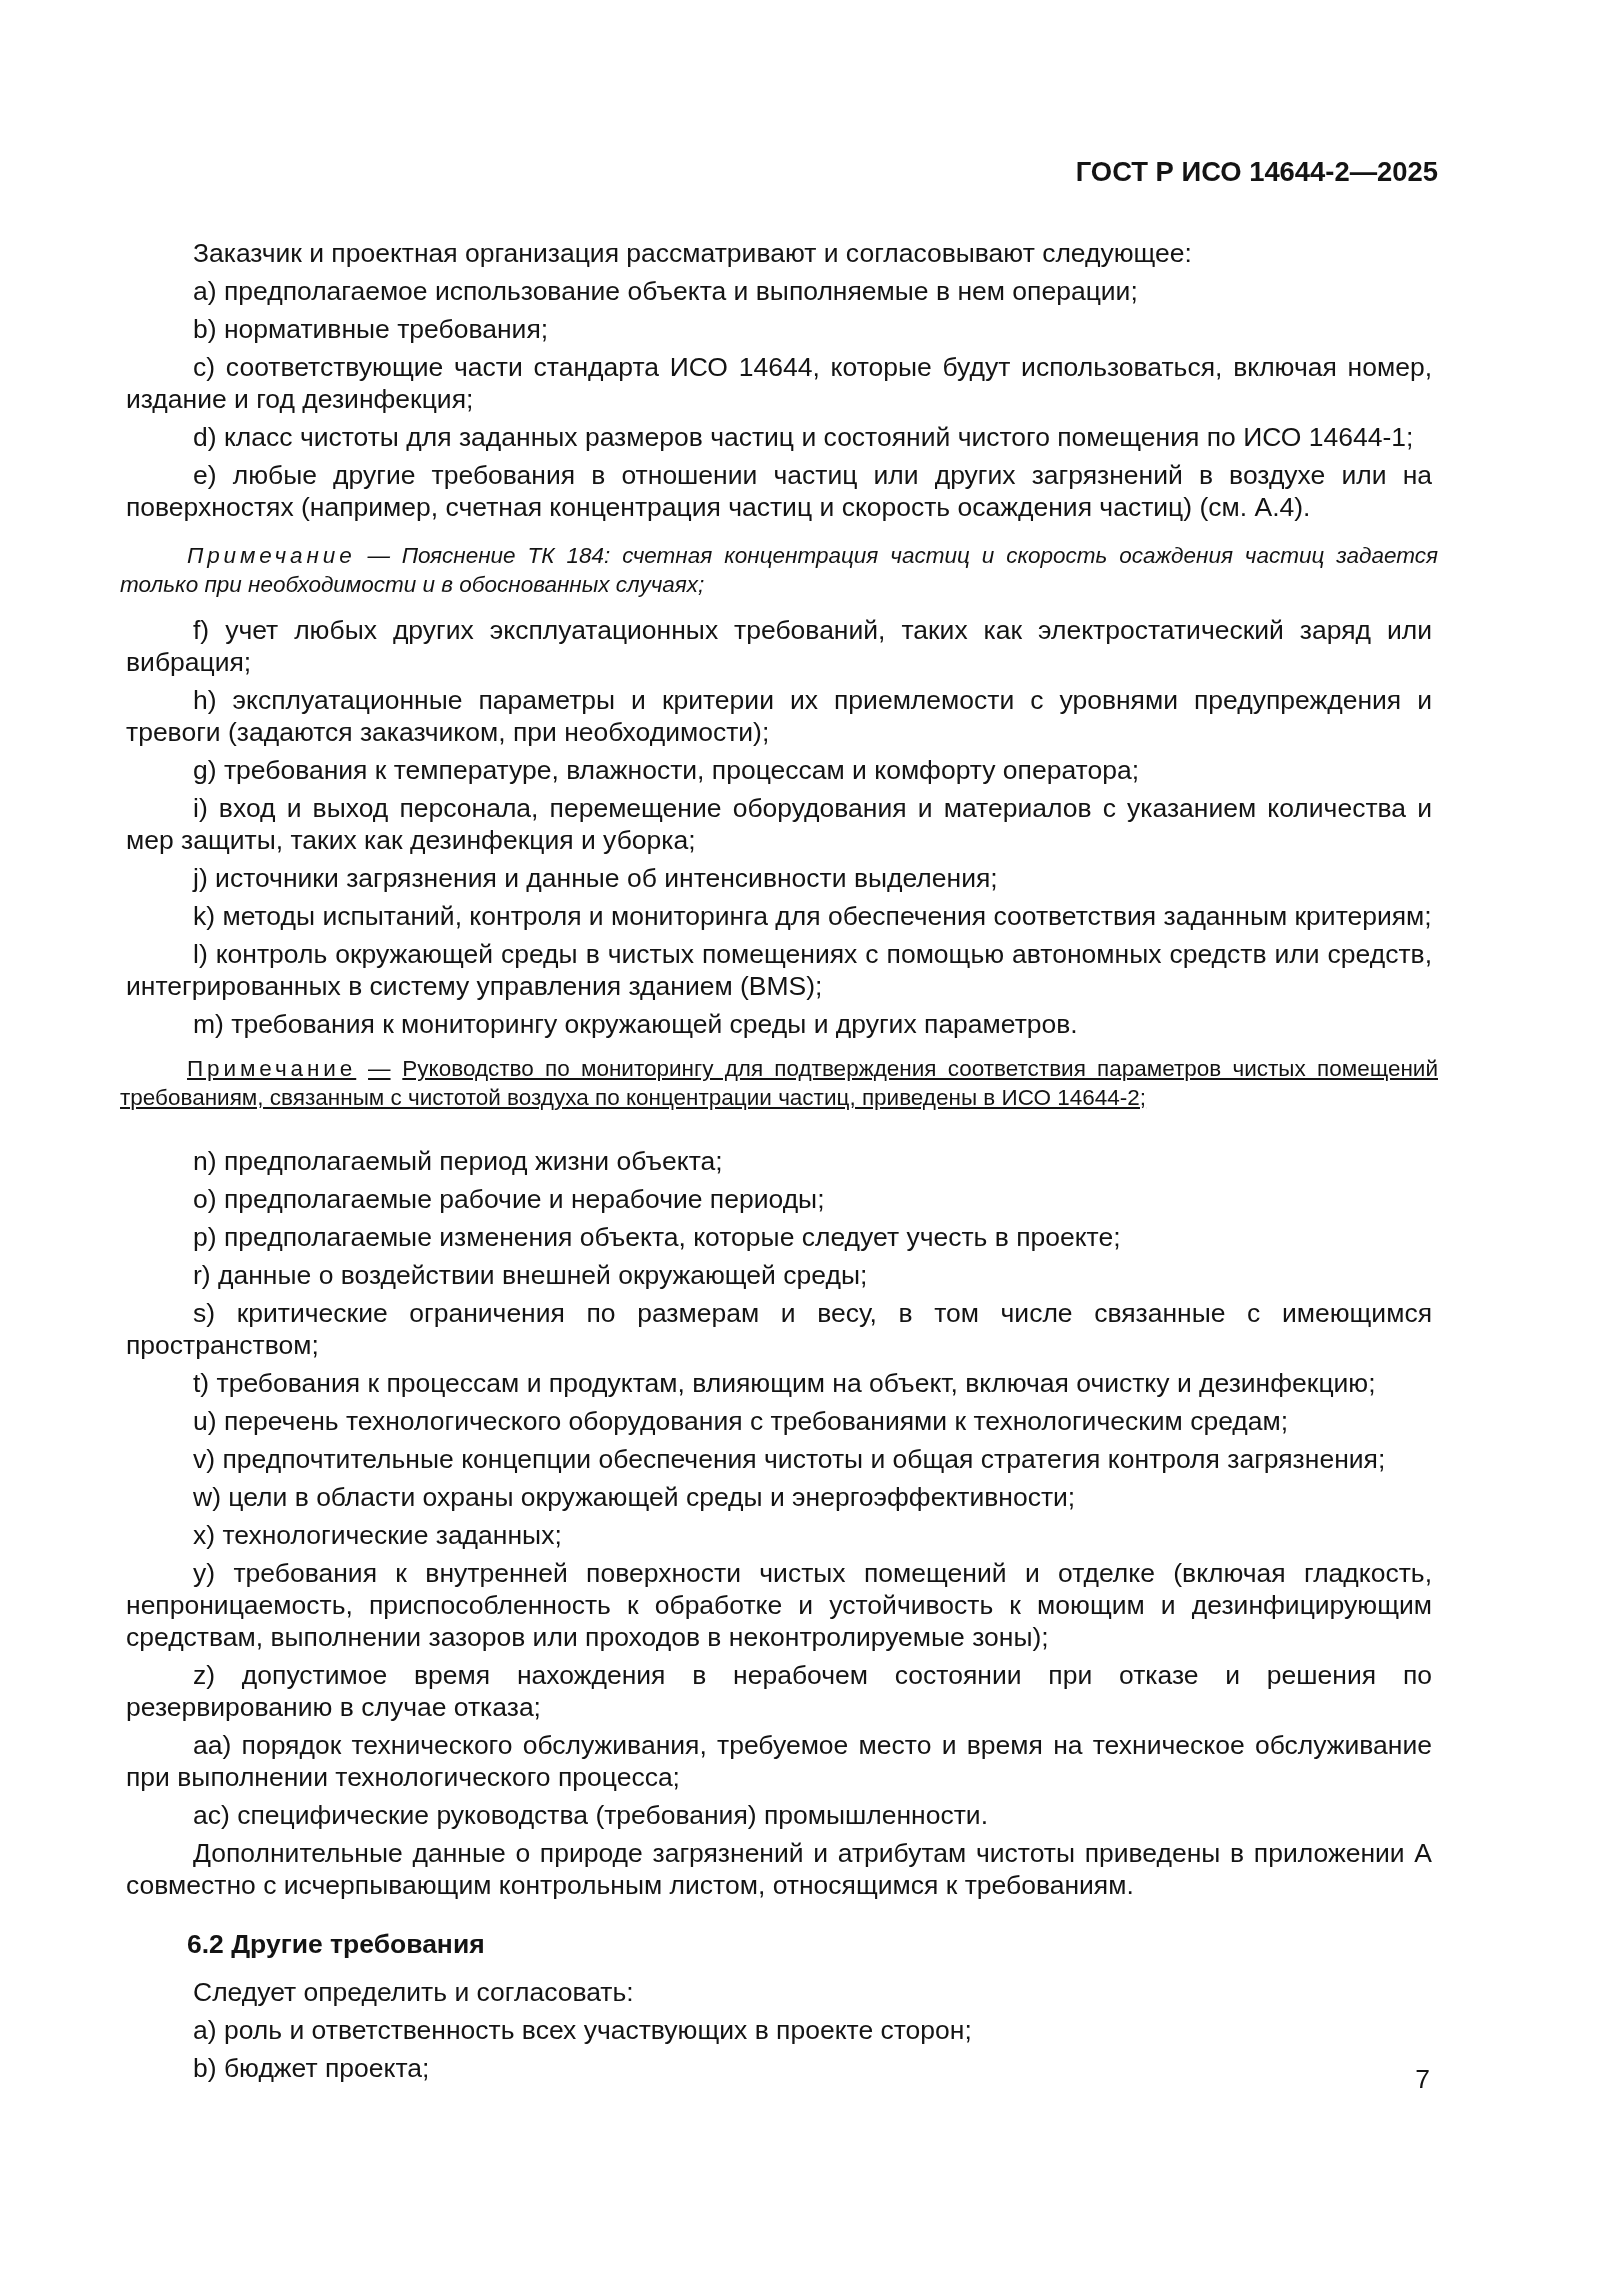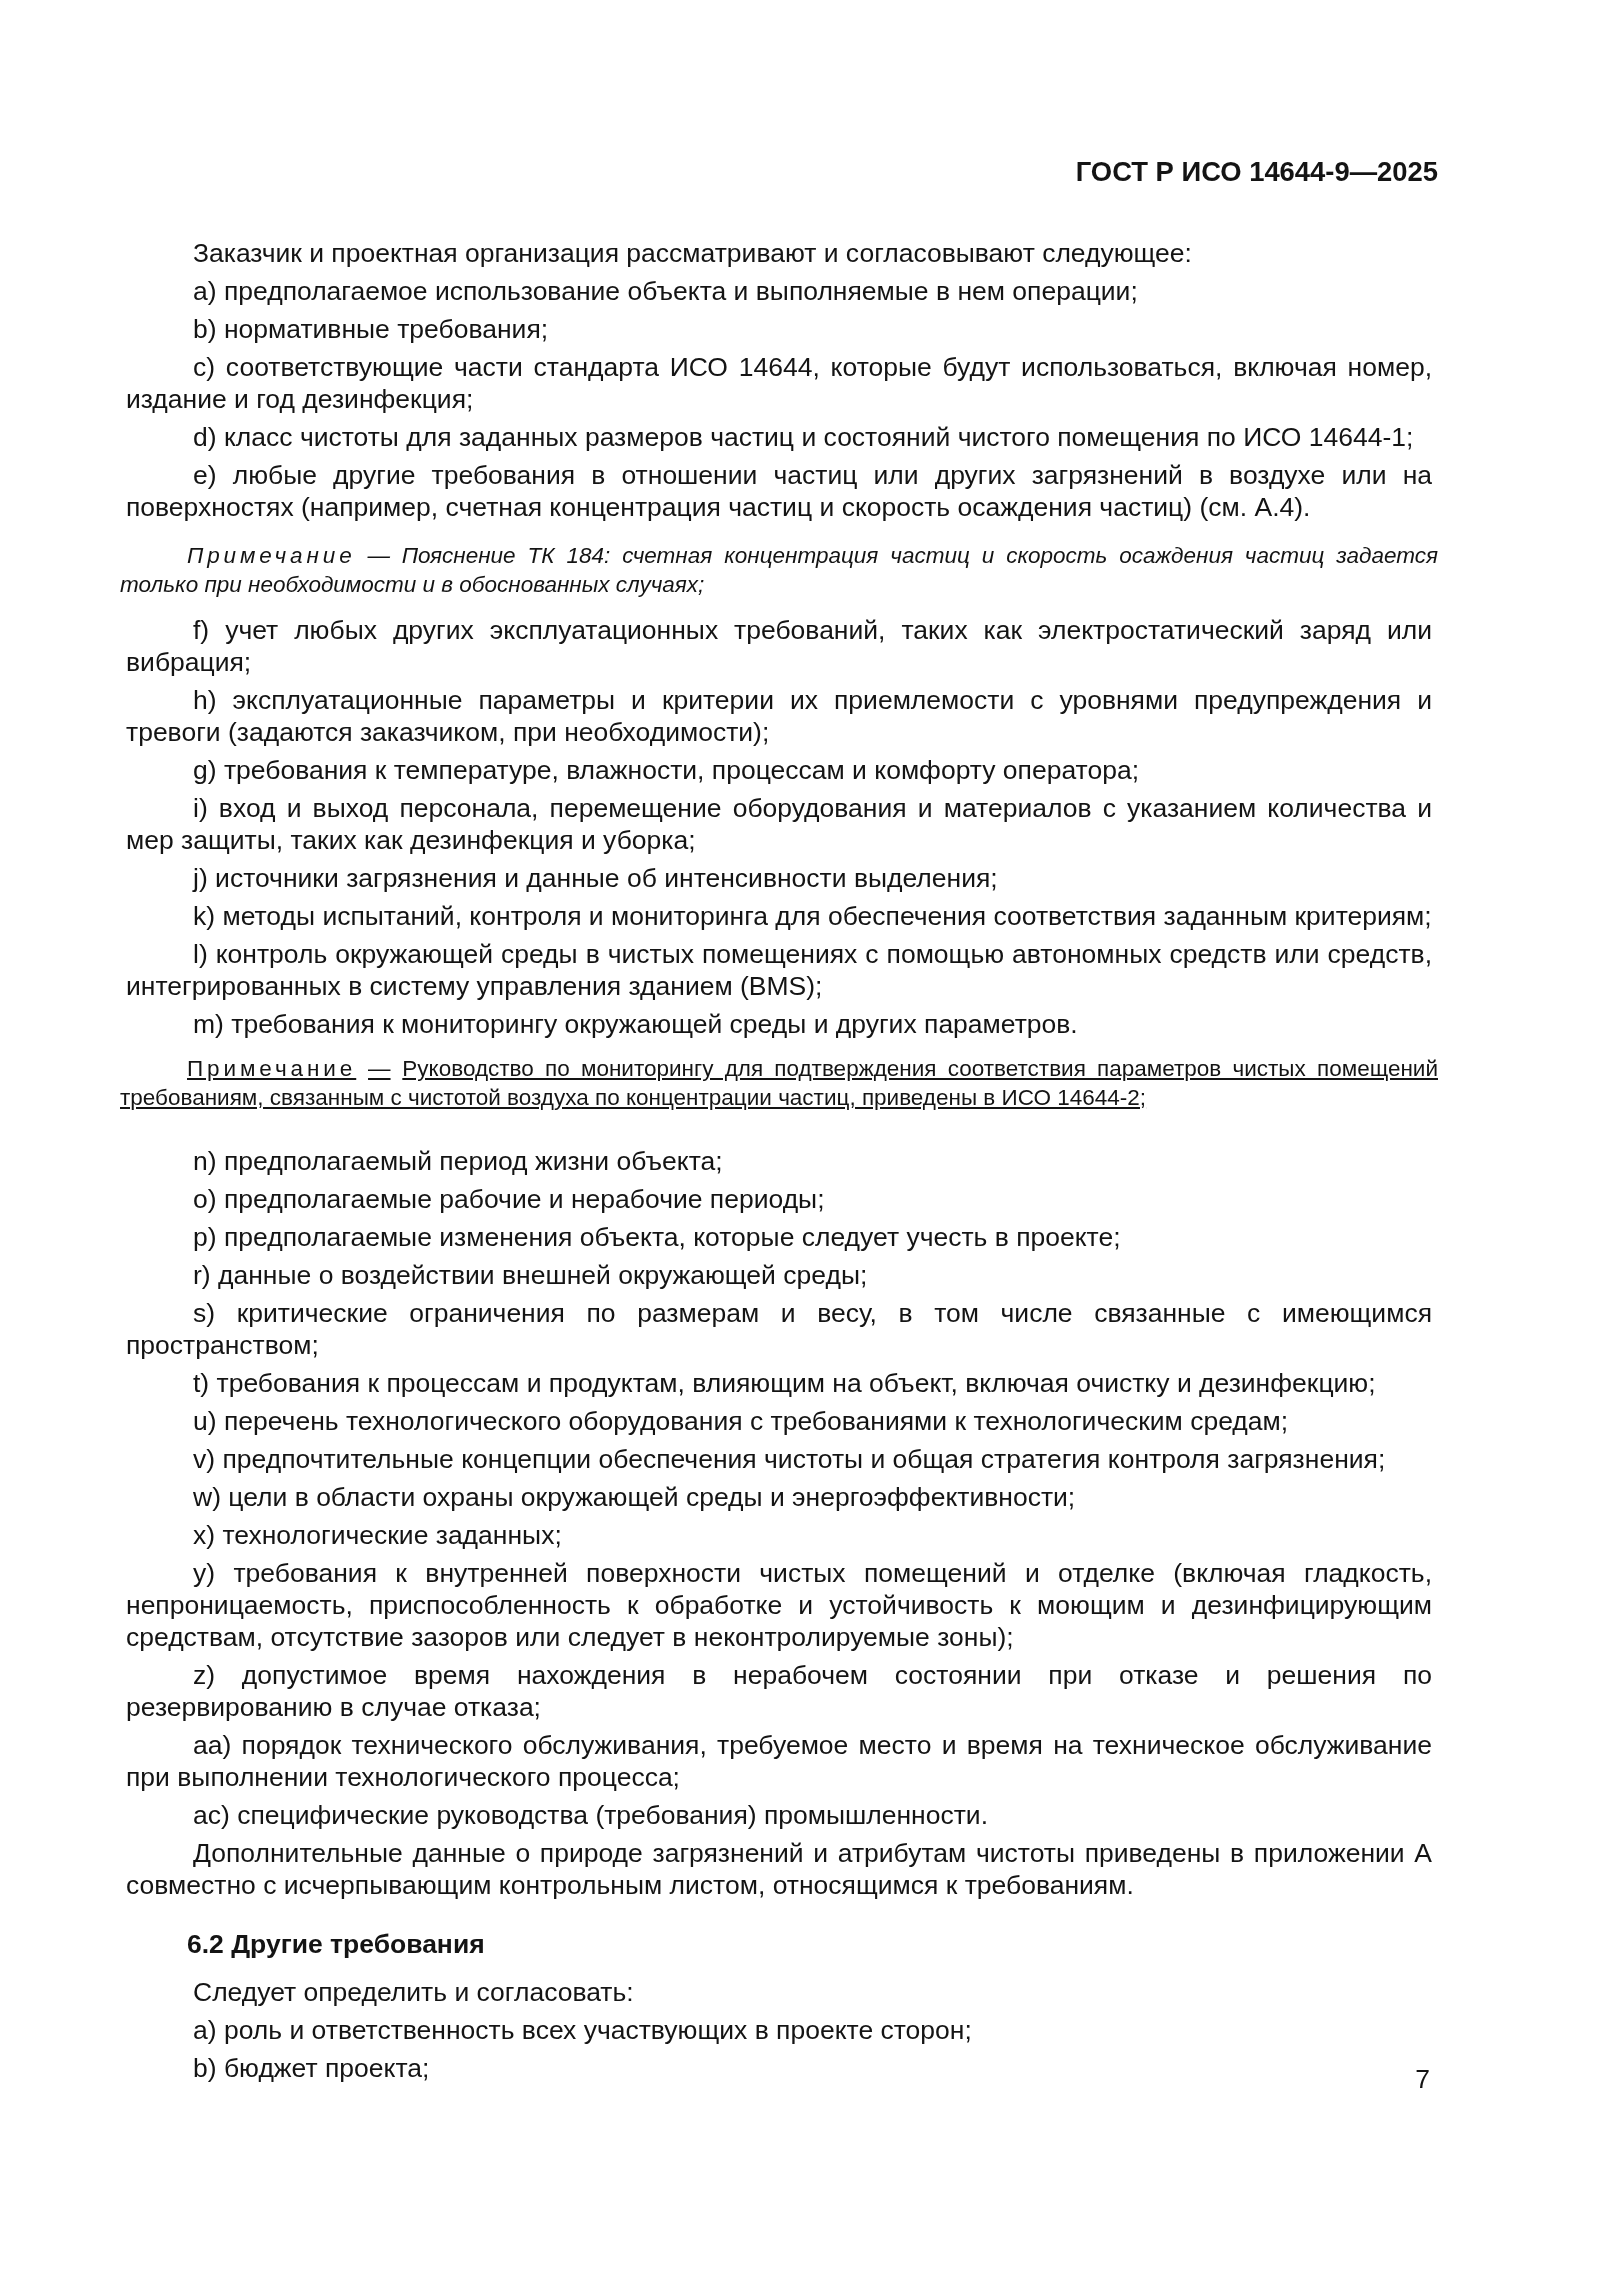--- a/index.html
+++ b/index.html
@@ -69,21 +69,21 @@
     left: 120px;
     width: 1310px;
     text-align: right;
     font-size: 26.5px;
     line-height: 32px;
   }
 </style>
 </head>
 <body>
 
-<div class="doc-header">ГОСТ Р ИСО 14644-9—2025</div>
+<div class="doc-header">ГОСТ Р ИСО 14644-2—2025</div>
 
 <div class="doc-body">
     <p class="para">Заказчик и проектная организация рассматривают и согласовывают следующее:</p>
     <p class="para">a) предполагаемое использование объекта и выполняемые в нем операции;</p>
     <p class="para">b) нормативные требования;</p>
     <p class="para">c) соответствующие части стандарта ИСО 14644, которые будут использоваться, включая номер, издание и год дезинфекция;</p>
     <p class="para">d) класс чистоты для заданных размеров частиц и состояний чистого помещения по ИСО 14644-1;</p>
     <p class="para">e) любые другие требования в отношении частиц или других загрязнений в воздухе или на поверхностях (например, счетная концентрация частиц и скорость осаждения частиц) (см. А.4).</p>
     <p class="note note-italic"><span class="note-label">Примечание</span><span class="note-dash">—</span><span class="note-text">Пояснение ТК 184: счетная концентрация частиц и скорость осаждения частиц задается только при необходимости и в обоснованных случаях;</span></p>
     <p class="para">f) учет любых других эксплуатационных требований, таких как электростатический заряд или вибрация;</p>
@@ -98,21 +98,21 @@
     <p class="para">n) предполагаемый период жизни объекта;</p>
     <p class="para">o) предполагаемые рабочие и нерабочие периоды;</p>
     <p class="para">p) предполагаемые изменения объекта, которые следует учесть в проекте;</p>
     <p class="para">r) данные о воздействии внешней окружающей среды;</p>
     <p class="para">s) критические ограничения по размерам и весу, в том числе связанные с имеющимся пространством;</p>
     <p class="para">t) требования к процессам и продуктам, влияющим на объект, включая очистку и дезинфекцию;</p>
     <p class="para">u) перечень технологического оборудования с требованиями к технологическим средам;</p>
     <p class="para">v) предпочтительные концепции обеспечения чистоты и общая стратегия контроля загрязнения;</p>
     <p class="para">w) цели в области охраны окружающей среды и энергоэффективности;</p>
     <p class="para">x) технологические заданных;</p>
-    <p class="para">y) требования к внутренней поверхности чистых помещений и отделке (включая гладкость, непроницаемость, приспособленность к обработке и устойчивость к моющим и дезинфицирующим средствам, отсутствие зазоров или следует в неконтролируемые зоны);</p>
+    <p class="para">y) требования к внутренней поверхности чистых помещений и отделке (включая гладкость, непроницаемость, приспособленность к обработке и устойчивость к моющим и дезинфицирующим средствам, выполнении зазоров или проходов в неконтролируемые зоны);</p>
     <p class="para">z) допустимое время нахождения в нерабочем состоянии при отказе и решения по резервированию в случае отказа;</p>
     <p class="para">aa) порядок технического обслуживания, требуемое место и время на техническое обслуживание при выполнении технологического процесса;</p>
     <p class="para">ac) специфические руководства (требования) промышленности.</p>
     <p class="para">Дополнительные данные о природе загрязнений и атрибутам чистоты приведены в приложении А совместно с исчерпывающим контрольным листом, относящимся к требованиям.</p>
     <p class="subheading">6.2 Другие требования</p>
     <p class="para">Следует определить и согласовать:</p>
     <p class="para">a) роль и ответственность всех участвующих в проекте сторон;</p>
     <p class="para">b) бюджет проекта;</p>
   </div>
 

